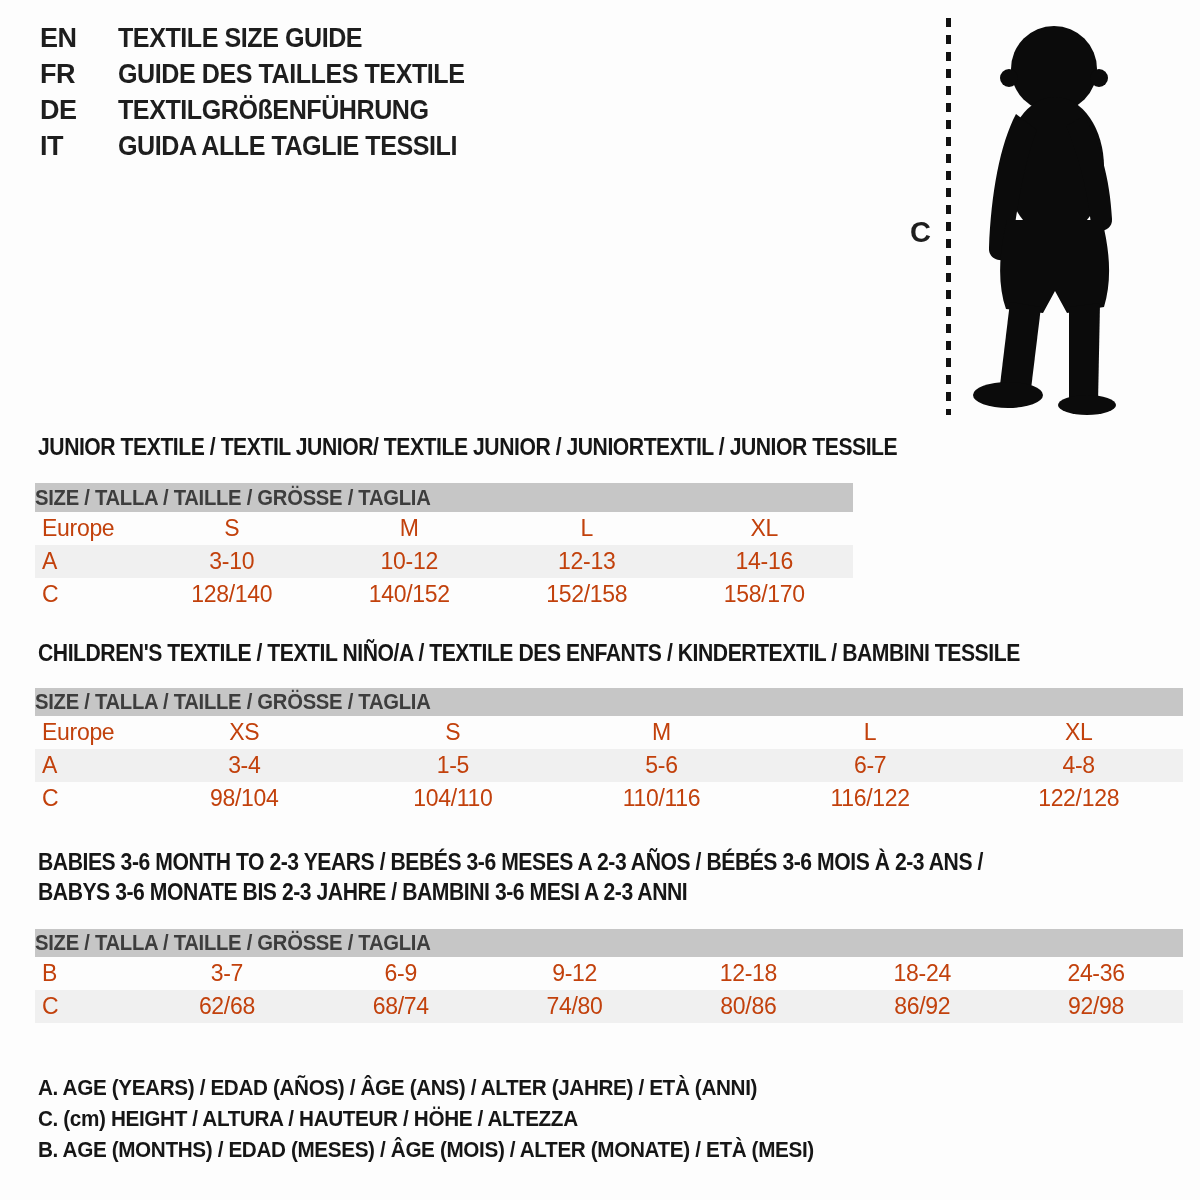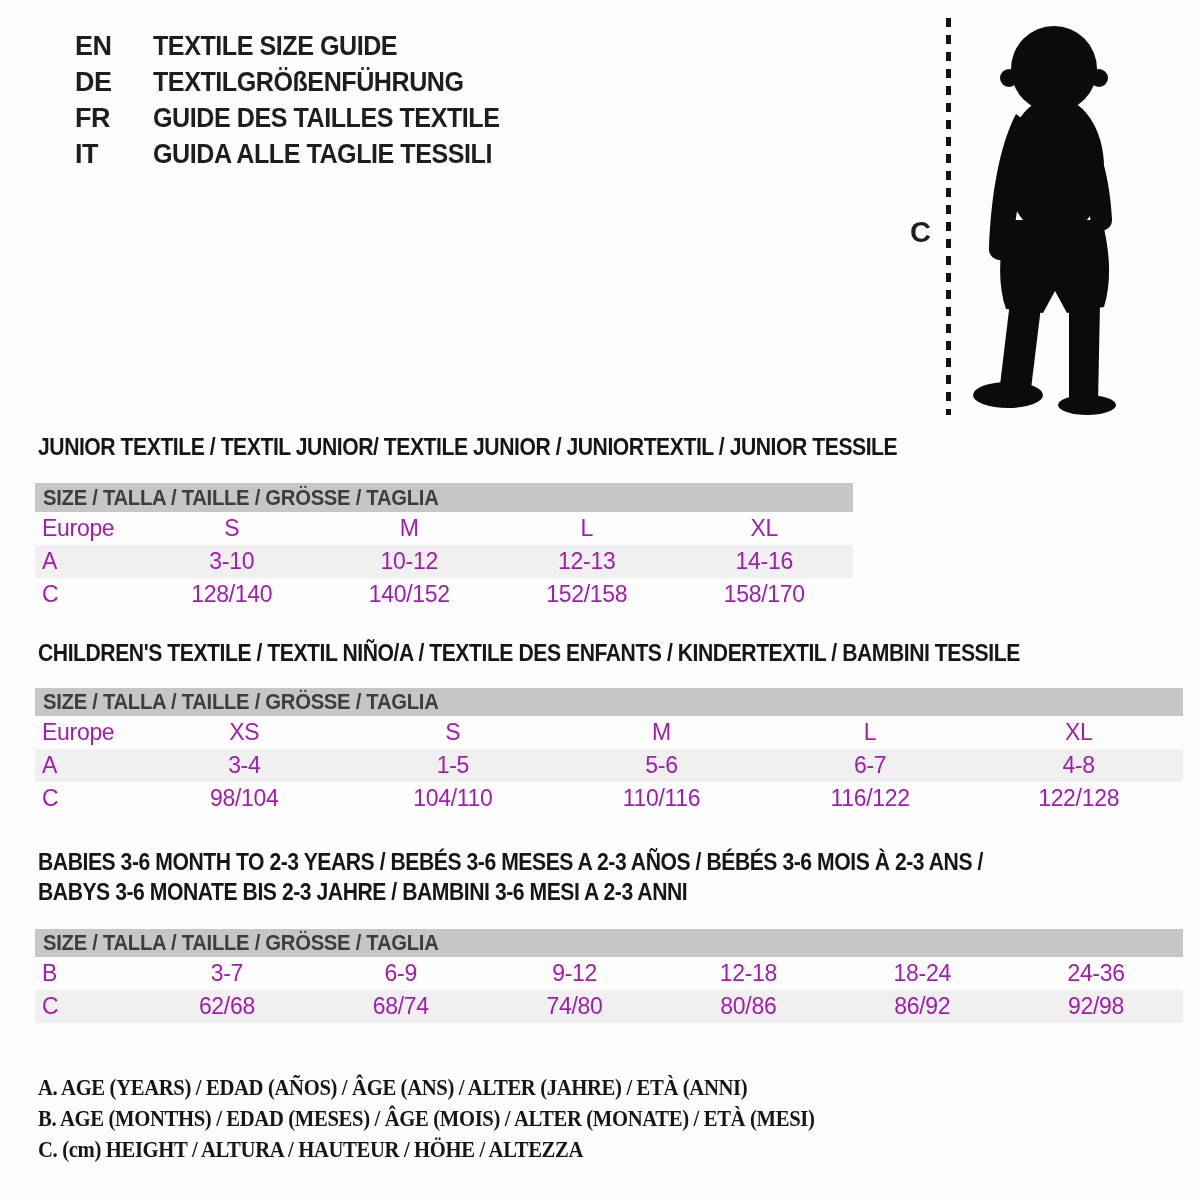--- a/index.html
+++ b/index.html
@@ -3,21 +3,21 @@
 <meta charset="utf-8">
 <style>
   * { margin:0; padding:0; box-sizing:border-box; }
   html,body { background:#ffffff; }
   .page {
     position:relative; width:1200px; height:1200px;
     background:#fdfdfd; overflow:hidden;
     font-family:"Liberation Sans", sans-serif; color:#1e1e1e;
   }
   
-  .lang-list { position:absolute; left:40px; top:28px;margin-left:35px; }
+  .lang-list { position:absolute; left:40px; top:20px; }
   .lang-row  { display:flex; align-items:center; height:36px; }
   .lang-code {
     width:78px; font-weight:700; font-size:27px; letter-spacing:-0.5px;
   }
   .lang-title {
     font-weight:700; font-size:27px; letter-spacing:-0.5px; white-space:nowrap;
     transform:scaleX(0.93); transform-origin:left center;
   }
   
   .c-label {
@@ -31,69 +31,68 @@
   .silhouette { position:absolute; left:962px; top:12px; }
   
   .sec-title {
     position:absolute; font-weight:700; font-size:23px; letter-spacing:-0.5px;
     white-space:nowrap; transform:scaleX(0.92); transform-origin:left top;
     color:#161616;
   }
   .table { position:absolute; display:flex; flex-direction:column; }
   .size-bar {
     background:#c6c6c6; color:#3d3d3d; display:flex; align-items:center;
-    padding-left:8px;
   }
   .size-bar-text {
     font-weight:700; font-size:22px; letter-spacing:-0.3px; white-space:nowrap;
     transform:scaleX(0.92); transform-origin:left center;
   }
-  .row { display:flex; align-items:center; font-size:23px; letter-spacing:-0.3px; color:#a21caf; }
+  .row { display:flex; align-items:center; font-size:23px; letter-spacing:-0.3px; color:#c2410c; }
   .row.shaded { background:#f0f0f0; }
   .row-label { padding-left:7px; }
   .cell { flex:1; text-align:center; }
   .t0 { left:35px; top:483px; width:818px; }
   .t0 .size-bar { height:29px; }
   .t0 .row { height:33px; }
   .t0 .row-label { width:108px; }
   .t1 { left:35px; top:688px; width:1148px; }
   .t1 .size-bar { height:28px; }
   .t1 .row { height:33px; }
   .t1 .row-label { width:105px; }
   .t2 { left:35px; top:929px; width:1148px; }
   .t2 .size-bar { height:28px; }
   .t2 .row { height:33px; }
   .t2 .row-label { width:105px; }
   
-  .legend { position:absolute; left:38px; top:1072px;font-family:Liberation Serif, serif; }
+  .legend { position:absolute; left:38px; top:1072px; }
   .legend-line {
     height:31px; display:flex; align-items:center;
   }
   .legend-text {
     font-weight:700; font-size:22.5px; letter-spacing:-0.4px; white-space:nowrap;
     transform:scaleX(0.92); transform-origin:left center; color:#161616;
   }
 </style>
 </head>
 <body>
 
 <div class="page">
 
   <div class="lang-list">
     <div class="lang-row">
       <span class="lang-code">EN</span>
       <span class="lang-title">TEXTILE SIZE GUIDE</span>
     </div>
     <div class="lang-row">
+      <span class="lang-code">FR</span>
+      <span class="lang-title">GUIDE DES TAILLES TEXTILE</span>
+    </div>
+    <div class="lang-row">
       <span class="lang-code">DE</span>
       <span class="lang-title">TEXTILGRÖßENFÜHRUNG</span>
-    </div>
-    <div class="lang-row">
-      <span class="lang-code">FR</span>
-      <span class="lang-title">GUIDE DES TAILLES TEXTILE</span>
     </div>
     <div class="lang-row">
       <span class="lang-code">IT</span>
       <span class="lang-title">GUIDA ALLE TAGLIE TESSILI</span>
     </div>
   </div>
 
   <span class="c-label">C</span>
   <div class="dashed-line"></div>
   <svg class="silhouette" width="190" height="404" viewBox="0 0 190 404" aria-hidden="true">
@@ -203,20 +202,20 @@
       <span class="cell">86/92</span>
       <span class="cell">92/98</span>
     </div>
   </div>
 
   <div class="legend">
     <div class="legend-line">
       <span class="legend-text">A. AGE (YEARS) / EDAD (AÑOS) / ÂGE (ANS) / ALTER (JAHRE) / ETÀ (ANNI)</span>
     </div>
     <div class="legend-line">
+      <span class="legend-text">C. (cm) HEIGHT / ALTURA / HAUTEUR / HÖHE / ALTEZZA</span>
+    </div>
+    <div class="legend-line">
       <span class="legend-text">B. AGE (MONTHS) / EDAD (MESES) / ÂGE (MOIS) / ALTER (MONATE) / ETÀ (MESI)</span>
     </div>
-    <div class="legend-line">
-      <span class="legend-text">C. (cm) HEIGHT / ALTURA / HAUTEUR / HÖHE / ALTEZZA</span>
-    </div>
   </div>
 
 </div>
 
 </body></html>

